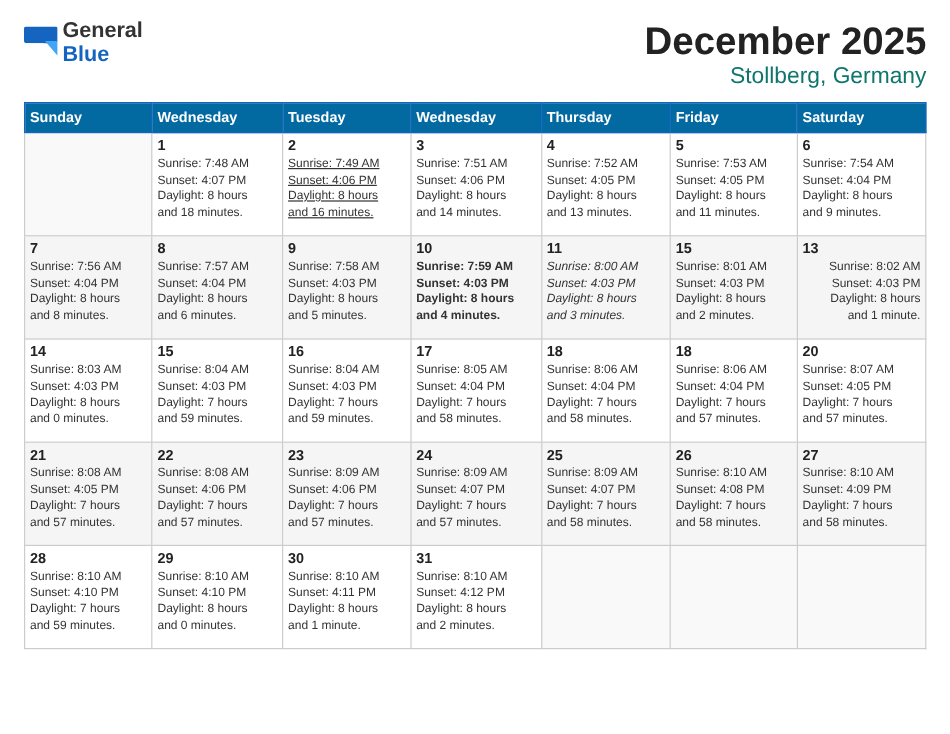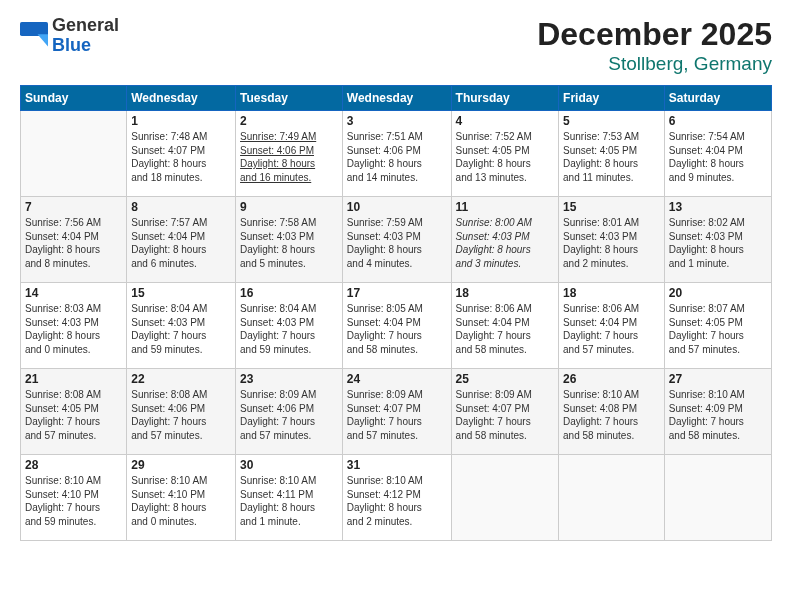--- a/index.html
+++ b/index.html
@@ -184,42 +184,42 @@
           </td>
           <td class="row-shade">
             <span class="day-number">9</span>
             <div class="day-info" style="white-space: pre-line;">Sunrise: 7:58 AM
 Sunset: 4:03 PM
 Daylight: 8 hours
 and 5 minutes.</div>
           </td>
           <td class="row-shade">
             <span class="day-number">10</span>
-            <div class="day-info" style="white-space: pre-line;">Sunrise: 7:59 AM
+            <div class="day-info" style="white-space: pre-line; font-weight: bold;">Sunrise: 7:59 AM
 Sunset: 4:03 PM
 Daylight: 8 hours
 and 4 minutes.</div>
           </td>
           <td class="row-shade">
             <span class="day-number">11</span>
             <div class="day-info" style="white-space: pre-line; font-style: italic;">Sunrise: 8:00 AM
 Sunset: 4:03 PM
 Daylight: 8 hours
 and 3 minutes.</div>
           </td>
           <td class="row-shade">
             <span class="day-number">15</span>
             <div class="day-info" style="white-space: pre-line;">Sunrise: 8:01 AM
 Sunset: 4:03 PM
 Daylight: 8 hours
 and 2 minutes.</div>
           </td>
           <td class="row-shade">
             <span class="day-number">13</span>
-            <div class="day-info" style="white-space: pre-line;">Sunrise: 8:02 AM
+            <div class="day-info" style="white-space: pre-line; text-align: right;">Sunrise: 8:02 AM
 Sunset: 4:03 PM
 Daylight: 8 hours
 and 1 minute.</div>
           </td>
         </tr>
         <tr>
           <td>
             <span class="day-number">14</span>
             <div class="day-info" style="white-space: pre-line;">Sunrise: 8:03 AM
 Sunset: 4:03 PM

